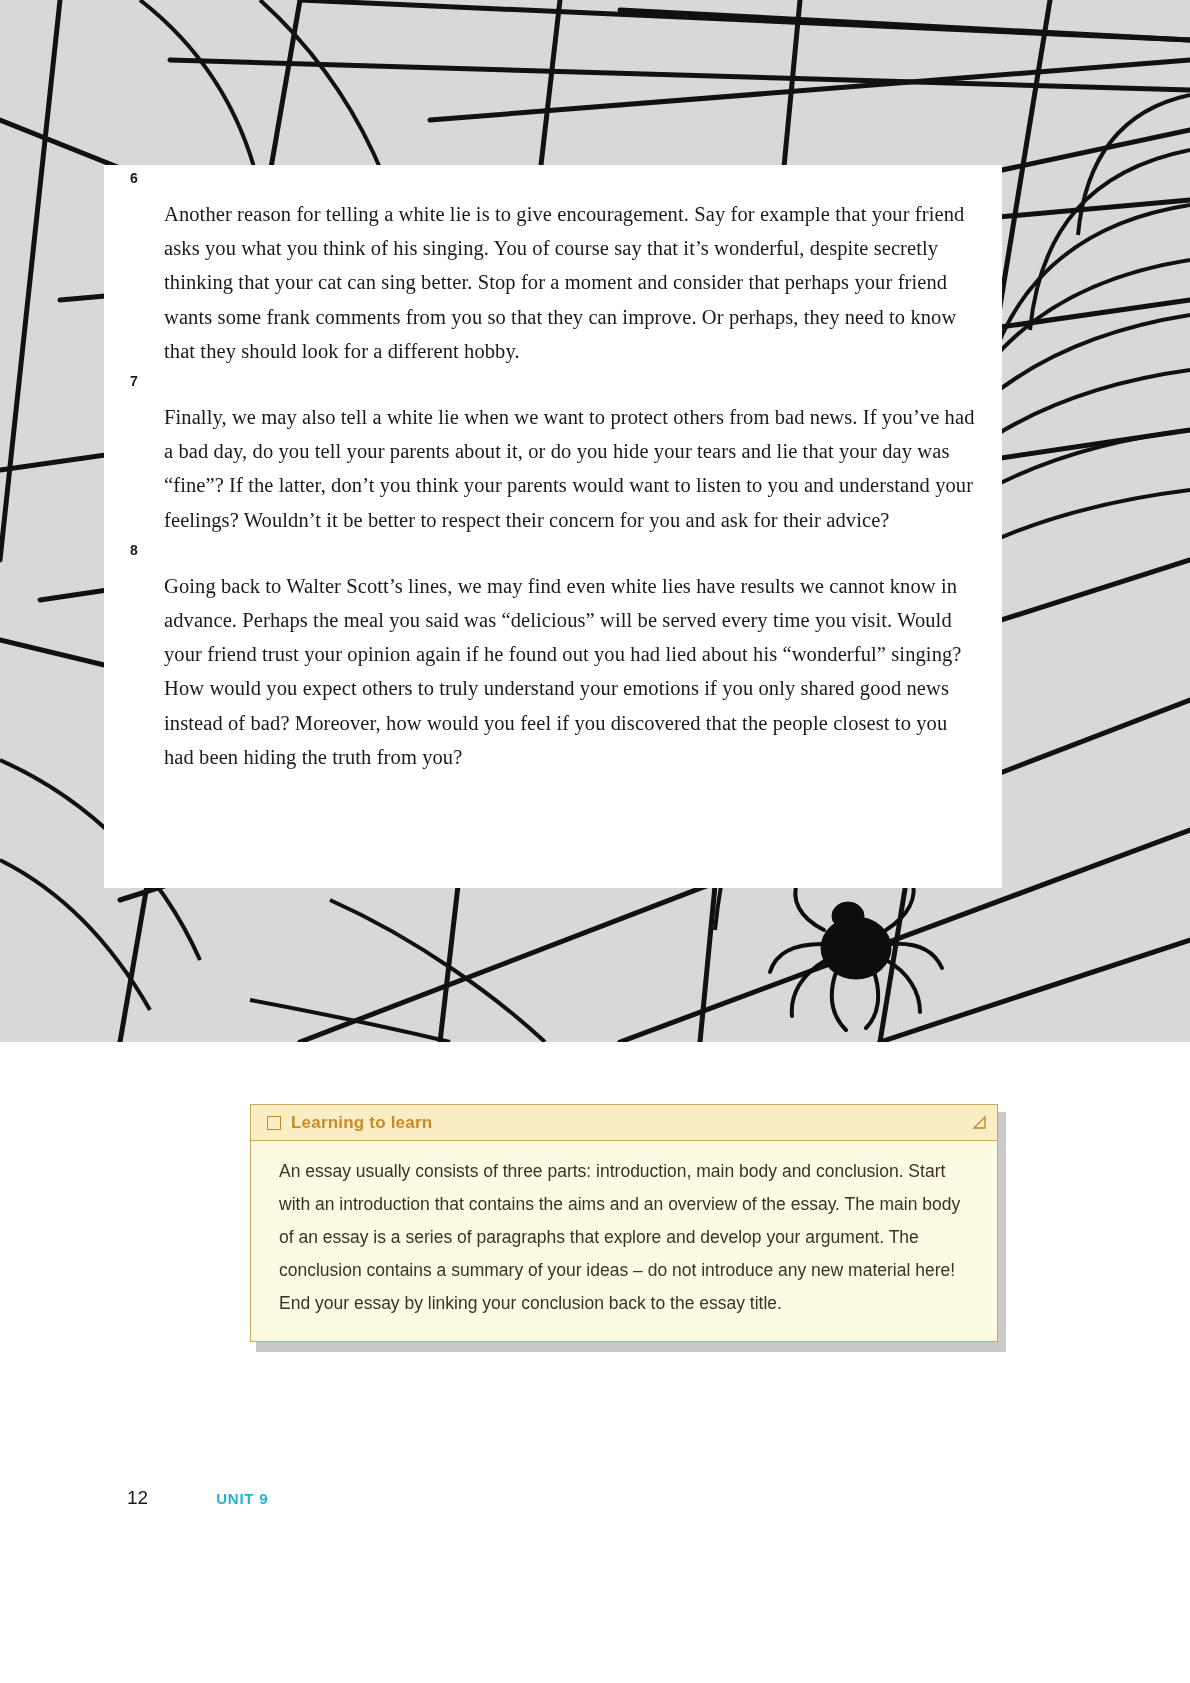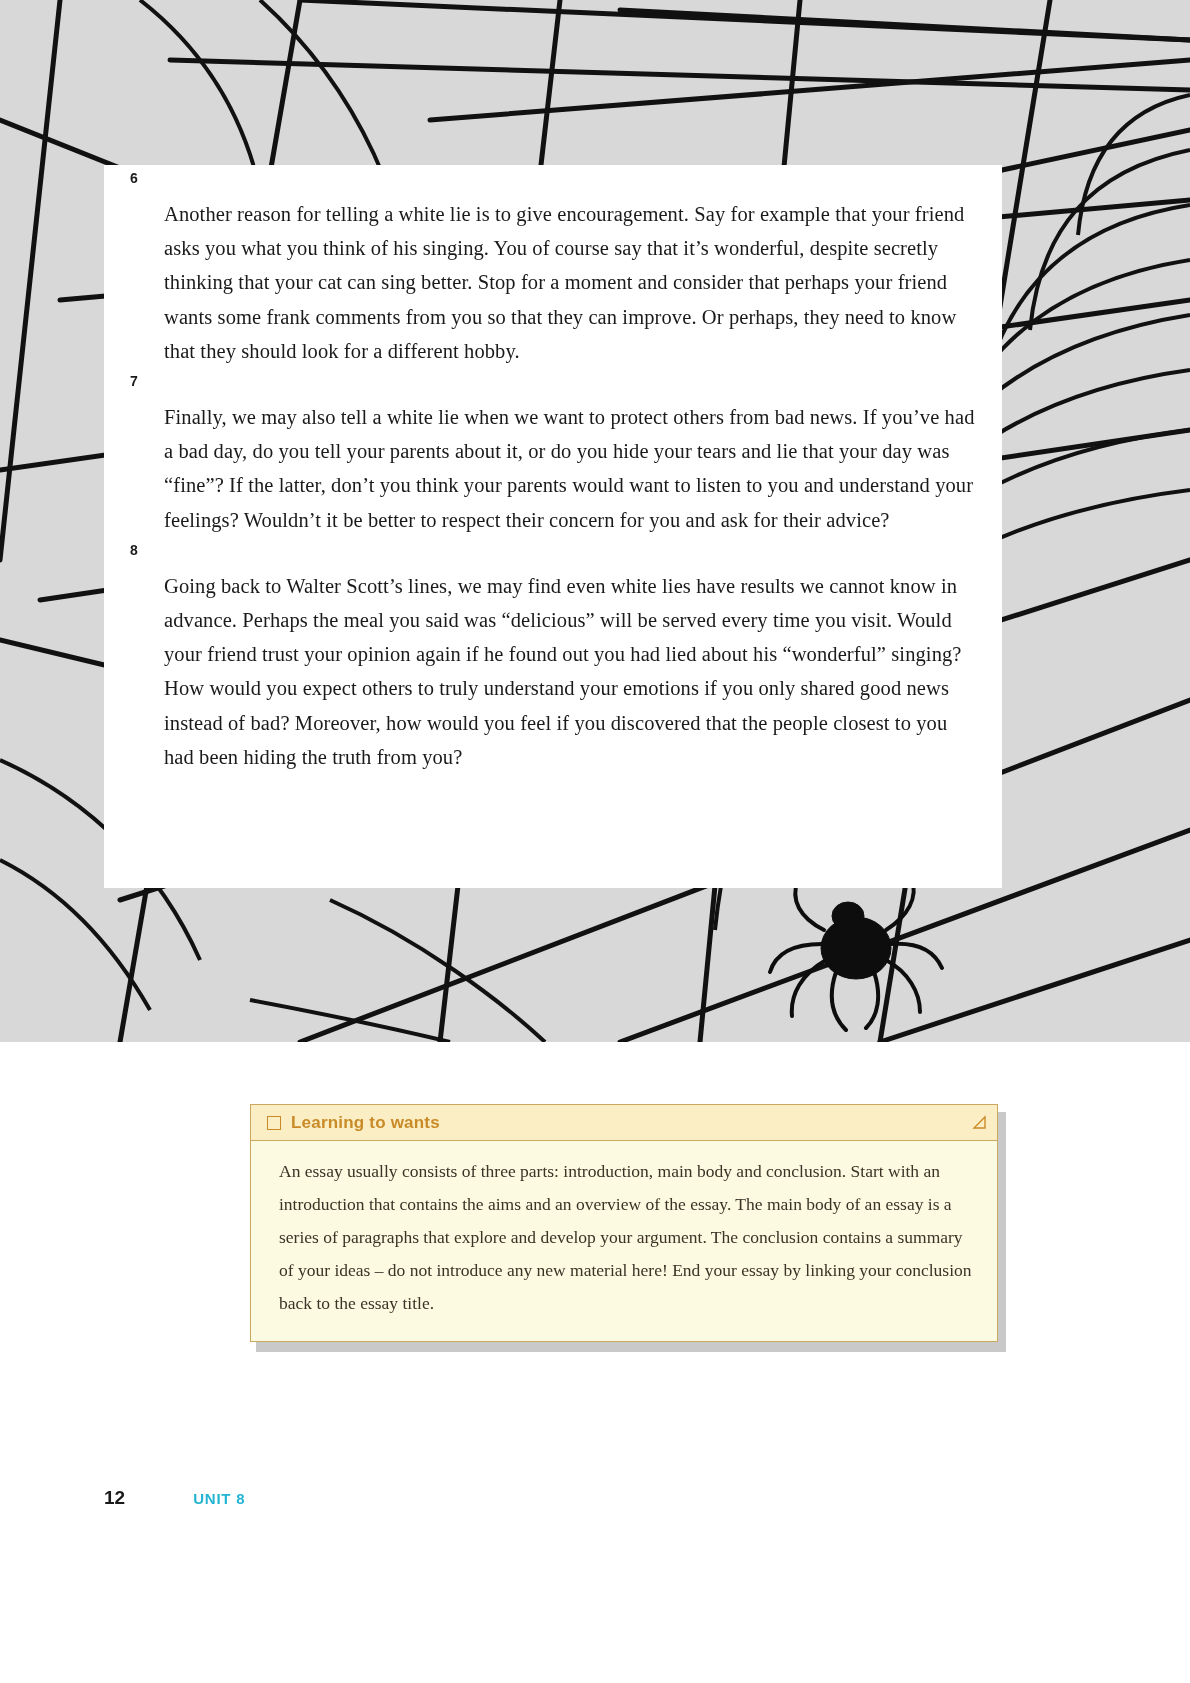--- a/index.html
+++ b/index.html
@@ -110,40 +110,41 @@
     letter-spacing: 0.2px;
     flex: 1 1 auto;
   }
   .ltl-corner {
     width: 15px;
     height: 15px;
     flex: none;
   }
   .ltl-body {
     padding: 14px 22px 10px 28px;
-    font-family: Liberation Serif, serif;
+    font-family: Liberation Sans, sans-serif;
     font-size: 17.5px;
     line-height: 33px;
     color: #3a3326;
   }
 
   
   .footer {
     position: absolute;
     left: 104px;
     top: 1487px;
     display: flex;
     align-items: baseline;
   }
   .page-number {
     font-family: "Liberation Sans", sans-serif;
-    font-weight: bold;
+    font-weight: normal;
     font-size: 19px;
     color: #1a1a1a;
     margin-right: 68px;
+    margin-left: 23px;
   }
   .unit-label {
     font-family: "Liberation Sans", sans-serif;
     font-weight: bold;
     font-size: 15px;
     letter-spacing: 0.8px;
     color: #23b4d2;
   }
 </style>
 </head>
@@ -223,24 +224,24 @@
   <div class="para" id="p8">
     <span class="para-num">8</span>
     <span class="para-text">Going back to Walter Scott’s lines, we may find even white lies have results we cannot know in advance. Perhaps the meal you said was “delicious” will be served every time you visit. Would your friend trust your opinion again if he found out you had lied about his “wonderful” singing? How would you expect others to truly understand your emotions if you only shared good news instead of bad? Moreover, how would you feel if you discovered that the people closest to you had been hiding the truth from you?</span>
   </div>
 </div>
 
 <div class="ltl-shadow"></div>
 <div class="ltl-box">
   <div class="ltl-header">
     <span class="ltl-square"></span>
-    <span class="ltl-title">Learning to wants</span>
+    <span class="ltl-title">Learning to learn</span>
     <svg class="ltl-corner" viewBox="0 0 15 15">
       <path d="M13 2 L13 13 L2 13 Z" fill="none" stroke="#c98b28" stroke-width="1.4"></path>
     </svg>
   </div>
   <div class="ltl-body">An essay usually consists of three parts: introduction, main body and conclusion. Start with an introduction that contains the aims and an overview of the essay. The main body of an essay is a series of paragraphs that explore and develop your argument. The conclusion contains a summary of your ideas – do not introduce any new material here! End your essay by linking your conclusion back to the essay title.</div>
 </div>
 
 <div class="footer">
   <span class="page-number">12</span>
-  <span class="unit-label">UNIT 8</span>
+  <span class="unit-label">UNIT 9</span>
 </div>
 
 </body></html>

